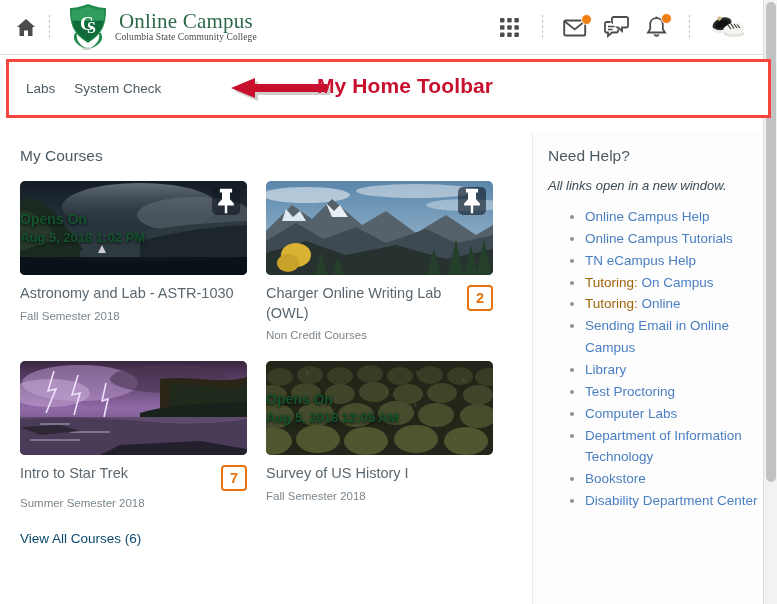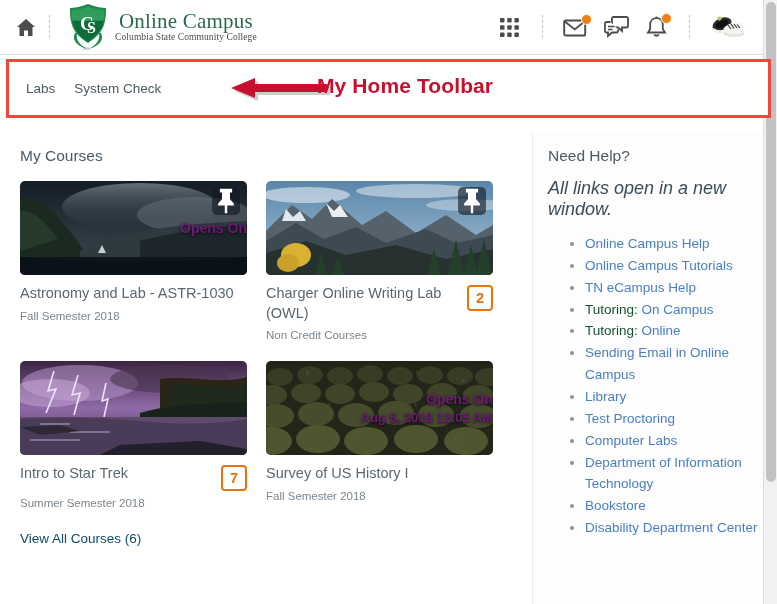--- a/index.html
+++ b/index.html
@@ -104,22 +104,22 @@
   
   .cards { display: flex; flex-wrap: wrap; gap: 0 19px; }
   .card { width: 227px; margin-bottom: 20px; }
   .card-img {
     position: relative; width: 227px; height: 94px;
     border-radius: 5px; overflow: hidden; cursor: pointer;
   }
   .card-img svg { display:block; width:100%; height:100%; }
   .card-overlay {
     position: absolute; inset: 0;
-    display:flex; flex-direction: column; align-items:flex-end; justify-content:center;
-    color: #701a75; text-shadow: 0 1px 3px rgba(0,0,0,.85);
+    display:flex; flex-direction: column; align-items:flex-start; justify-content:center;
+    color: #14532d; text-shadow: 0 1px 3px rgba(0,0,0,.85);
   }
   .ov-1 { font-size: 14px; font-weight: bold; line-height: 1.35; }
   .ov-2 { font-size: 13px; font-weight: bold; line-height: 1.35; }
   .pin {
     position: absolute; top: 6px; right: 7px;
     width: 28px; height: 28px; border-radius: 5px;
     background: rgba(18,26,36,.62);
     display:flex; align-items:center; justify-content:center;
     cursor:pointer;
   }
@@ -137,32 +137,32 @@
   .card-sub { font-size: 11.5px; color: #7b868e; margin-top: 6px; }
 
   .view-all {
     font-size: 13.5px; color: #0c4a6e; cursor: pointer;
     display:inline-block; margin-top: 2px;
   }
 
   
   .side-title { font-size: 15.5px; color: #4c5a63; margin-bottom: 13px; }
   .side-note {
-    font-size: 18px; color: #3c4b55; font-style: italic; margin-bottom: 13px;
+    font-size: 13px; color: #3c4b55; font-style: italic; margin-bottom: 13px;
   }
   .side-list { list-style: disc; padding-left: 37px; }
   .side-list li {
     font-size: 13.5px; line-height: 1.62; color: #5a6770;
     margin-bottom: 0px;
   }
   .side-list li::marker { color: #8b949b; }
   .side-list a {
     color: #4a7fc1; text-decoration: none; cursor: pointer;
   }
-  .li-prefix { color: #14532d; }
+  .li-prefix { color: #a16207; }
 
   
   .scrollbar {
     position: absolute; top: 0; right: 0;
     width: 14px; height: 604px; background: #f2f2f2;
     border-left: 1px solid #dcdcdc;
   }
   .scroll-thumb {
     position: absolute; top: 2px; left: 2px;
     width: 10px; height: 480px;
@@ -309,20 +309,21 @@
               <path d="M0 18 C20 14 34 30 46 46 C58 60 64 70 70 78 L0 78 Z" fill="#1a2a20"></path>
               <path d="M0 30 C14 28 26 42 38 58 L0 70 Z" fill="#26392b"></path>
               <path d="M60 70 C100 52 140 44 227 40 L227 78 L60 78 Z" fill="#2d3a3f"></path>
               <path d="M120 60 C160 50 190 46 227 44 L227 78 L120 78 Z" fill="#1c262b"></path>
               <rect y="76" width="227" height="18" fill="#0e161d"></rect>
               <path d="M0 76 Q113 86 227 76 L227 94 L0 94 Z" fill="#0a1119"></path>
               <path d="M82 64 L86 72 L78 72 Z" fill="#e8e8e8" opacity=".85"></path>
             </svg>
             <div class="card-overlay">
               <div class="ov-1">Opens On</div>
+              <div class="ov-2">Aug 5, 2018 1:02 PM</div>
             </div>
             <div class="pin">
               <svg width="15" height="16" viewBox="0 0 15 16">
                 <path d="M4 1 H11 V3.2 H9.8 V7 L12 9.4 V10.6 H8.2 V15 H6.8 V10.6 H3 V9.4 L5.2 7 V3.2 H4 Z" fill="#ffffff"></path>
               </svg>
             </div>
           </div>
           <div class="card-title-row">
             <span class="card-title">Astronomy and Lab - ASTR-1030</span>
           </div>

